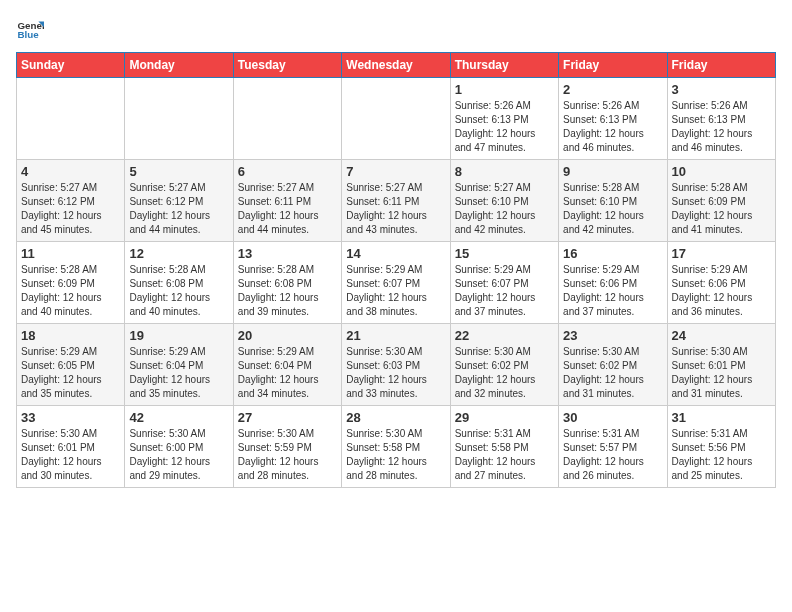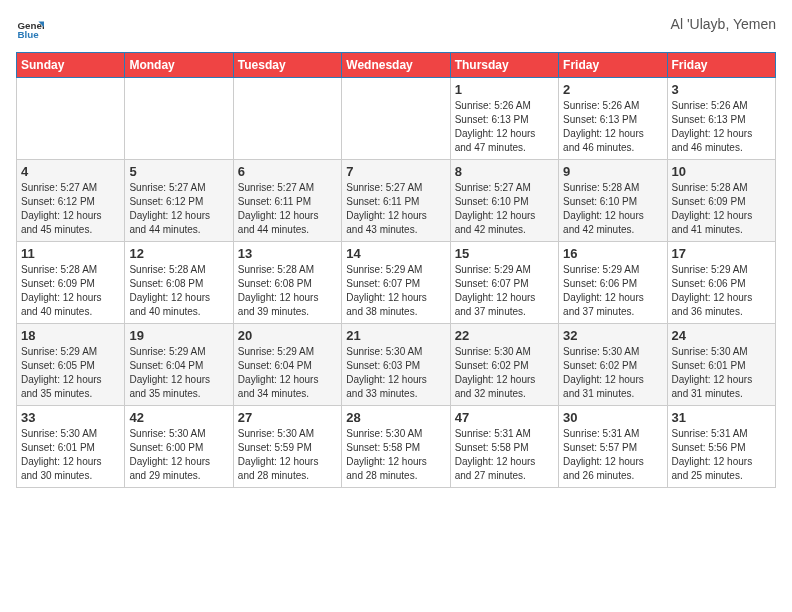--- a/index.html
+++ b/index.html
@@ -85,21 +85,20 @@
 
 <div class="header">
   <div class="logo">
     <svg class="logo-icon" viewBox="0 0 40 40">
       <text x="2" y="18" font-size="14" font-weight="bold" fill="#333">General</text>
       <text x="2" y="32" font-size="14" font-weight="bold" fill="#2a7ab8">Blue</text>
       <polygon points="32,8 40,8 40,16" fill="#2a7ab8"></polygon>
     </svg>
   </div>
   <div class="title-block">
-    <div class="location">Al 'Ulayb, Yemen</div>
   </div>
 </div>
 
 <table>
   <thead>
     <tr>
       <th>Sunday</th>
       <th>Monday</th>
       <th>Tuesday</th>
       <th>Wednesday</th>
@@ -268,21 +267,21 @@
 and 33 minutes.</div>
         </td>
         <td>
           <span class="day-number">22</span>
           <div class="cell-content" style="white-space: pre-line;">Sunrise: 5:30 AM
 Sunset: 6:02 PM
 Daylight: 12 hours
 and 32 minutes.</div>
         </td>
         <td>
-          <span class="day-number">32</span>
+          <span class="day-number">23</span>
           <div class="cell-content" style="white-space: pre-line;">Sunrise: 5:30 AM
 Sunset: 6:02 PM
 Daylight: 12 hours
 and 31 minutes.</div>
         </td>
         <td>
           <span class="day-number">24</span>
           <div class="cell-content" style="white-space: pre-line;">Sunrise: 5:30 AM
 Sunset: 6:01 PM
 Daylight: 12 hours
@@ -312,21 +311,21 @@
 and 28 minutes.</div>
         </td>
         <td>
           <span class="day-number">28</span>
           <div class="cell-content" style="white-space: pre-line;">Sunrise: 5:30 AM
 Sunset: 5:58 PM
 Daylight: 12 hours
 and 28 minutes.</div>
         </td>
         <td>
-          <span class="day-number">47</span>
+          <span class="day-number">29</span>
           <div class="cell-content" style="white-space: pre-line;">Sunrise: 5:31 AM
 Sunset: 5:58 PM
 Daylight: 12 hours
 and 27 minutes.</div>
         </td>
         <td>
           <span class="day-number">30</span>
           <div class="cell-content" style="white-space: pre-line;">Sunrise: 5:31 AM
 Sunset: 5:57 PM
 Daylight: 12 hours

